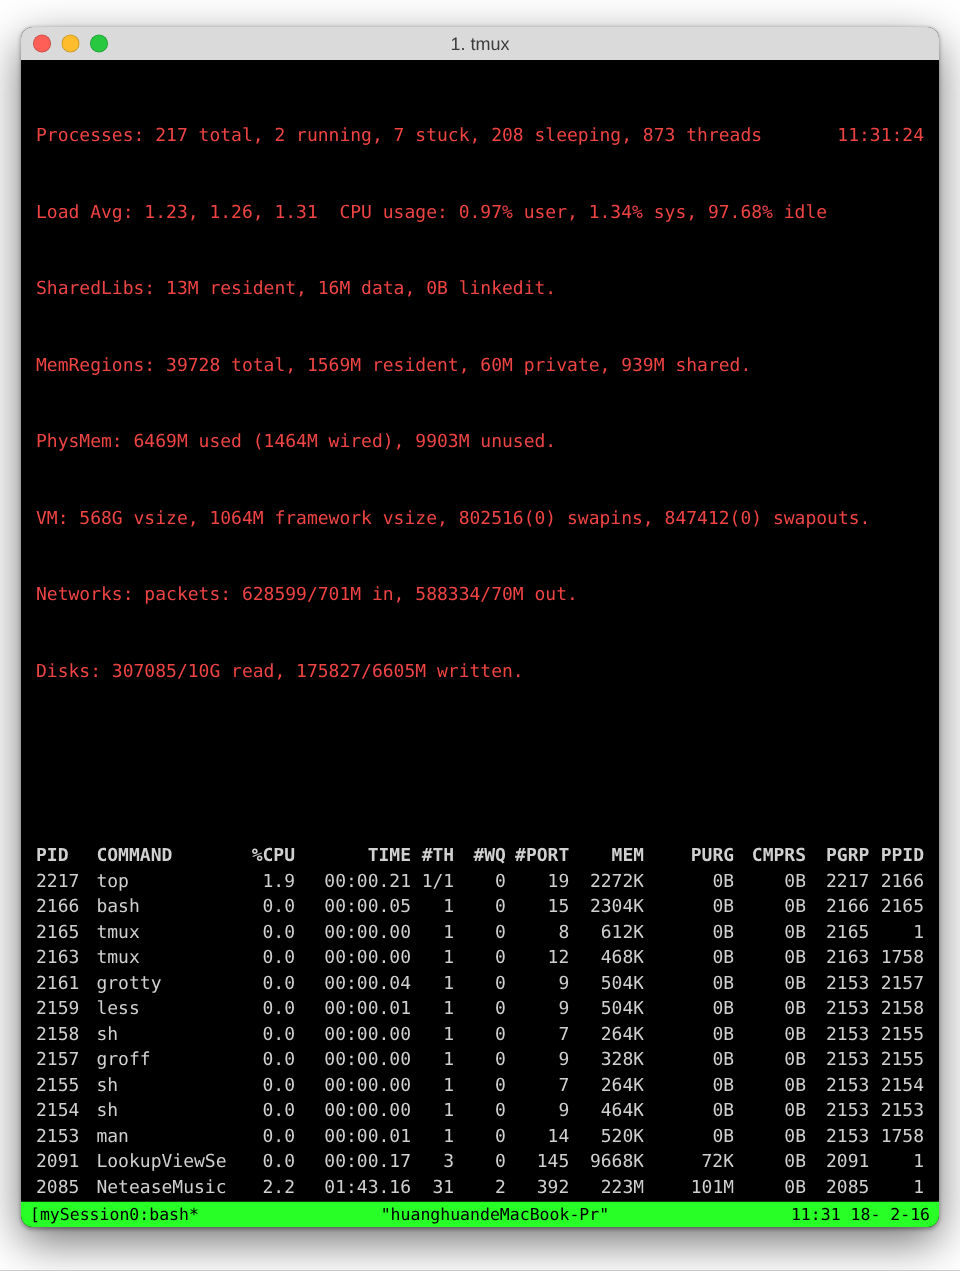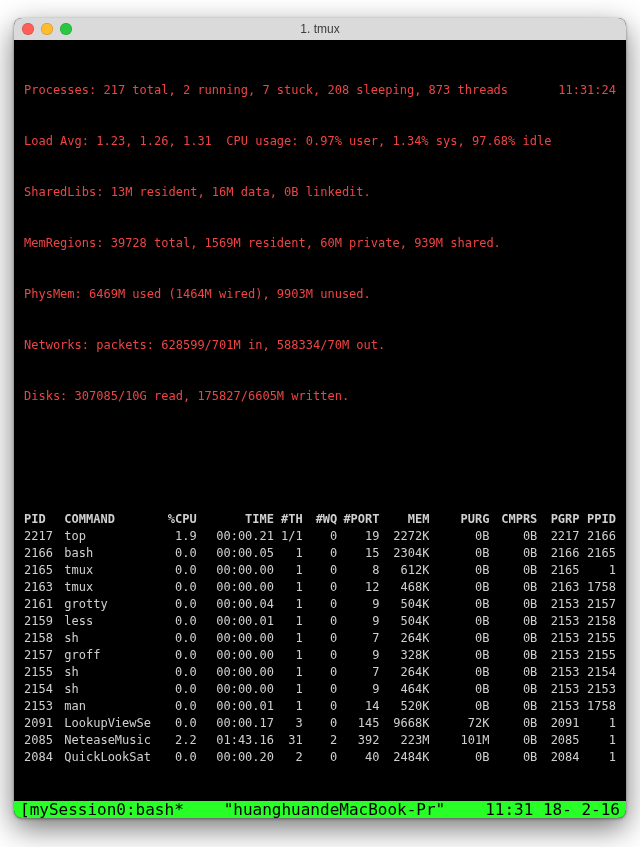--- a/index.html
+++ b/index.html
@@ -82,21 +82,21 @@
   .c-cmprs { width: 50px; text-align:right; }
   .c-pgrp  { width: 44px; text-align:right; }
   .c-ppid  { width: 38px; text-align:right; }
   .hrow .c { font-weight: bold; }
   .statusbar {
     flex: 0 0 auto;
     height: 17px;
     background: #27ff27;
     color: #000;
     font-family: "Menlo","Consolas",monospace;
-    font-size: 16px;
+    font-size: 11px;
     line-height: 17px;
     display:flex;
     padding: 0 6px;
     box-sizing: border-box;
   }
   .sb-left { flex:0 0 auto; }
   .sb-mid  { flex:1 1 auto; text-align:center; }
   .sb-right{ flex:0 0 auto; }
   .time-right { display:flex; justify-content:space-between; }
   .tr-left{ }
@@ -118,20 +118,21 @@
 
   <div class="terminal">
     <div class="hdr-line time-right">
       <span class="tr-left">Processes: 217 total, 2 running, 7 stuck, 208 sleeping, 873 threads</span>
       <span class="tr-right">11:31:24</span>
     </div>
     <div class="hdr-line">Load Avg: 1.23, 1.26, 1.31  CPU usage: 0.97% user, 1.34% sys, 97.68% idle</div>
     <div class="hdr-line">SharedLibs: 13M resident, 16M data, 0B linkedit.</div>
     <div class="hdr-line">MemRegions: 39728 total, 1569M resident, 60M private, 939M shared.</div>
     <div class="hdr-line">PhysMem: 6469M used (1464M wired), 9903M unused.</div>
+    <div class="hdr-line">VM: 568G vsize, 1064M framework vsize, 802516(0) swapins, 847412(0) swapouts.</div>
     <div class="hdr-line">Networks: packets: 628599/701M in, 588334/70M out.</div>
     <div class="hdr-line">Disks: 307085/10G read, 175827/6605M written.</div>
     <div class="hdr-line">&nbsp;</div>
 
     <div class="table" id="proc-table"><div class="row hrow"><div class="c c-pid" style="text-align: left;">PID</div><div class="c c-cmd" style="text-align: left;">COMMAND</div><div class="c c-cpu">%CPU</div><div class="c c-time">TIME</div><div class="c c-th">#TH</div><div class="c c-wq">#WQ</div><div class="c c-port">#PORT</div><div class="c c-mem">MEM</div><div class="c c-purg">PURG</div><div class="c c-cmprs">CMPRS</div><div class="c c-pgrp">PGRP</div><div class="c c-ppid">PPID</div></div><div class="row"><div class="c c-pid" style="text-align: left;">2217</div><div class="c c-cmd" style="text-align: left;">top</div><div class="c c-cpu">1.9</div><div class="c c-time">00:00.21</div><div class="c c-th">1/1</div><div class="c c-wq">0</div><div class="c c-port">19</div><div class="c c-mem">2272K</div><div class="c c-purg">0B</div><div class="c c-cmprs">0B</div><div class="c c-pgrp">2217</div><div class="c c-ppid">2166</div></div><div class="row"><div class="c c-pid" style="text-align: left;">2166</div><div class="c c-cmd" style="text-align: left;">bash</div><div class="c c-cpu">0.0</div><div class="c c-time">00:00.05</div><div class="c c-th">1</div><div class="c c-wq">0</div><div class="c c-port">15</div><div class="c c-mem">2304K</div><div class="c c-purg">0B</div><div class="c c-cmprs">0B</div><div class="c c-pgrp">2166</div><div class="c c-ppid">2165</div></div><div class="row"><div class="c c-pid" style="text-align: left;">2165</div><div class="c c-cmd" style="text-align: left;">tmux</div><div class="c c-cpu">0.0</div><div class="c c-time">00:00.00</div><div class="c c-th">1</div><div class="c c-wq">0</div><div class="c c-port">8</div><div class="c c-mem">612K</div><div class="c c-purg">0B</div><div class="c c-cmprs">0B</div><div class="c c-pgrp">2165</div><div class="c c-ppid">1</div></div><div class="row"><div class="c c-pid" style="text-align: left;">2163</div><div class="c c-cmd" style="text-align: left;">tmux</div><div class="c c-cpu">0.0</div><div class="c c-time">00:00.00</div><div class="c c-th">1</div><div class="c c-wq">0</div><div class="c c-port">12</div><div class="c c-mem">468K</div><div class="c c-purg">0B</div><div class="c c-cmprs">0B</div><div class="c c-pgrp">2163</div><div class="c c-ppid">1758</div></div><div class="row"><div class="c c-pid" style="text-align: left;">2161</div><div class="c c-cmd" style="text-align: left;">grotty</div><div class="c c-cpu">0.0</div><div class="c c-time">00:00.04</div><div class="c c-th">1</div><div class="c c-wq">0</div><div class="c c-port">9</div><div class="c c-mem">504K</div><div class="c c-purg">0B</div><div class="c c-cmprs">0B</div><div class="c c-pgrp">2153</div><div class="c c-ppid">2157</div></div><div class="row"><div class="c c-pid" style="text-align: left;">2159</div><div class="c c-cmd" style="text-align: left;">less</div><div class="c c-cpu">0.0</div><div class="c c-time">00:00.01</div><div class="c c-th">1</div><div class="c c-wq">0</div><div class="c c-port">9</div><div class="c c-mem">504K</div><div class="c c-purg">0B</div><div class="c c-cmprs">0B</div><div class="c c-pgrp">2153</div><div class="c c-ppid">2158</div></div><div class="row"><div class="c c-pid" style="text-align: left;">2158</div><div class="c c-cmd" style="text-align: left;">sh</div><div class="c c-cpu">0.0</div><div class="c c-time">00:00.00</div><div class="c c-th">1</div><div class="c c-wq">0</div><div class="c c-port">7</div><div class="c c-mem">264K</div><div class="c c-purg">0B</div><div class="c c-cmprs">0B</div><div class="c c-pgrp">2153</div><div class="c c-ppid">2155</div></div><div class="row"><div class="c c-pid" style="text-align: left;">2157</div><div class="c c-cmd" style="text-align: left;">groff</div><div class="c c-cpu">0.0</div><div class="c c-time">00:00.00</div><div class="c c-th">1</div><div class="c c-wq">0</div><div class="c c-port">9</div><div class="c c-mem">328K</div><div class="c c-purg">0B</div><div class="c c-cmprs">0B</div><div class="c c-pgrp">2153</div><div class="c c-ppid">2155</div></div><div class="row"><div class="c c-pid" style="text-align: left;">2155</div><div class="c c-cmd" style="text-align: left;">sh</div><div class="c c-cpu">0.0</div><div class="c c-time">00:00.00</div><div class="c c-th">1</div><div class="c c-wq">0</div><div class="c c-port">7</div><div class="c c-mem">264K</div><div class="c c-purg">0B</div><div class="c c-cmprs">0B</div><div class="c c-pgrp">2153</div><div class="c c-ppid">2154</div></div><div class="row"><div class="c c-pid" style="text-align: left;">2154</div><div class="c c-cmd" style="text-align: left;">sh</div><div class="c c-cpu">0.0</div><div class="c c-time">00:00.00</div><div class="c c-th">1</div><div class="c c-wq">0</div><div class="c c-port">9</div><div class="c c-mem">464K</div><div class="c c-purg">0B</div><div class="c c-cmprs">0B</div><div class="c c-pgrp">2153</div><div class="c c-ppid">2153</div></div><div class="row"><div class="c c-pid" style="text-align: left;">2153</div><div class="c c-cmd" style="text-align: left;">man</div><div class="c c-cpu">0.0</div><div class="c c-time">00:00.01</div><div class="c c-th">1</div><div class="c c-wq">0</div><div class="c c-port">14</div><div class="c c-mem">520K</div><div class="c c-purg">0B</div><div class="c c-cmprs">0B</div><div class="c c-pgrp">2153</div><div class="c c-ppid">1758</div></div><div class="row"><div class="c c-pid" style="text-align: left;">2091</div><div class="c c-cmd" style="text-align: left;">LookupViewSe</div><div class="c c-cpu">0.0</div><div class="c c-time">00:00.17</div><div class="c c-th">3</div><div class="c c-wq">0</div><div class="c c-port">145</div><div class="c c-mem">9668K</div><div class="c c-purg">72K</div><div class="c c-cmprs">0B</div><div class="c c-pgrp">2091</div><div class="c c-ppid">1</div></div><div class="row"><div class="c c-pid" style="text-align: left;">2085</div><div class="c c-cmd" style="text-align: left;">NeteaseMusic</div><div class="c c-cpu">2.2</div><div class="c c-time">01:43.16</div><div class="c c-th">31</div><div class="c c-wq">2</div><div class="c c-port">392</div><div class="c c-mem">223M</div><div class="c c-purg">101M</div><div class="c c-cmprs">0B</div><div class="c c-pgrp">2085</div><div class="c c-ppid">1</div></div><div class="row"><div class="c c-pid" style="text-align: left;">2084</div><div class="c c-cmd" style="text-align: left;">QuickLookSat</div><div class="c c-cpu">0.0</div><div class="c c-time">00:00.20</div><div class="c c-th">2</div><div class="c c-wq">0</div><div class="c c-port">40</div><div class="c c-mem">2484K</div><div class="c c-purg">0B</div><div class="c c-cmprs">0B</div><div class="c c-pgrp">2084</div><div class="c c-ppid">1</div></div></div>
   </div>
 
   <div class="statusbar">
     <span class="sb-left">[mySession0:bash*</span>
     <span class="sb-mid">"huanghuandeMacBook-Pr"</span>

